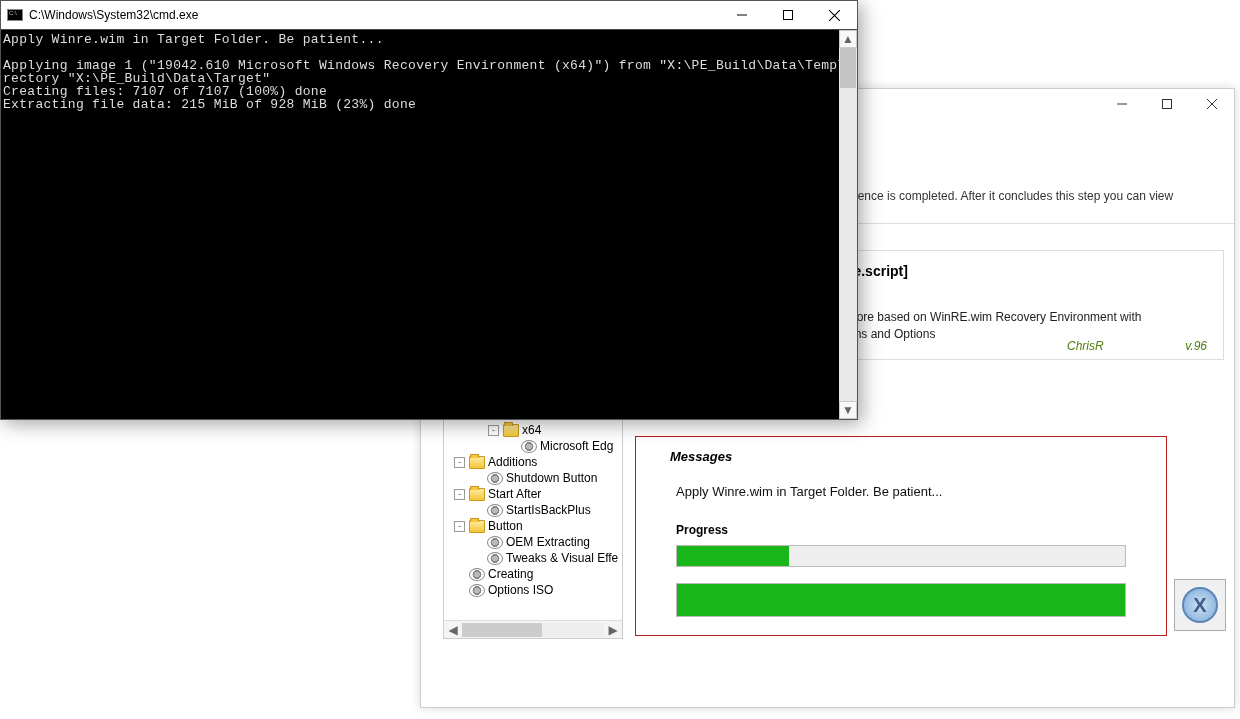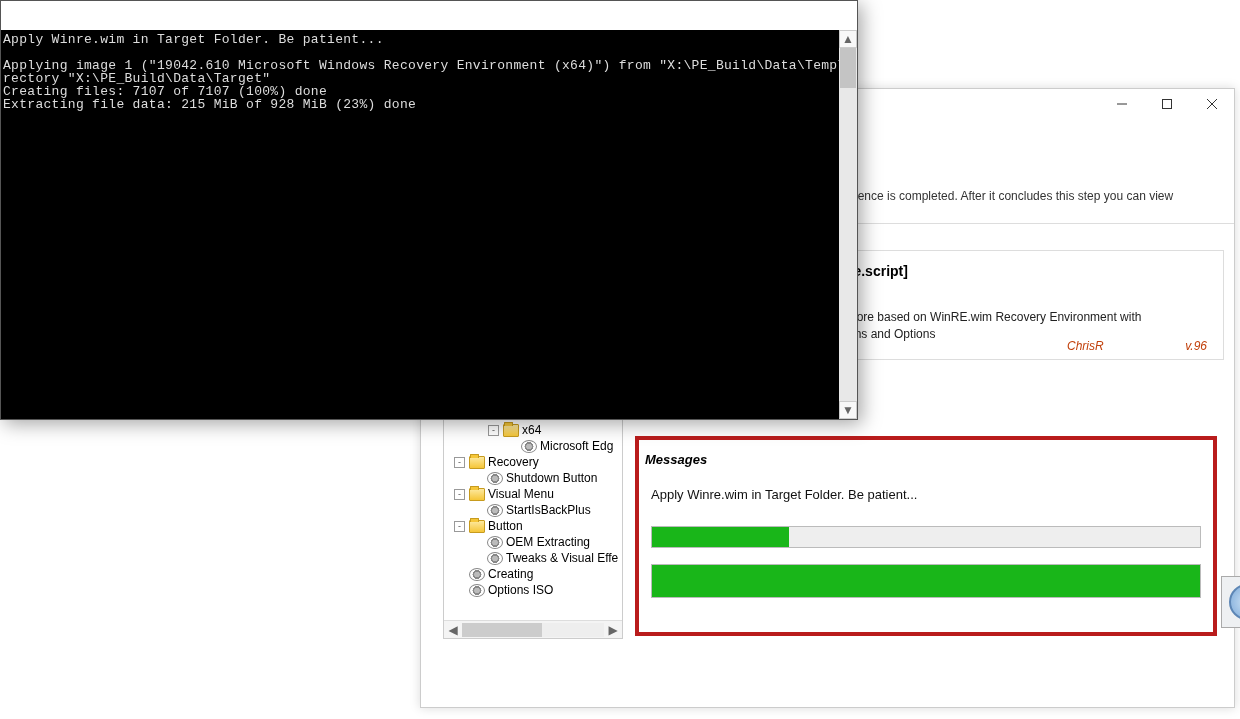--- a/index.html
+++ b/index.html
@@ -46,21 +46,21 @@
     margin: 26px 10px 0 210px;
     border: 1px solid #ddd;
     padding: 12px 16px 8px 216px;
     position: relative;
     min-height: 110px;
   }
   .bg-script-title { font-weight: bold; font-size: 14px; margin-bottom: 30px; }
   .bg-script-desc { font-size: 12px; line-height: 1.4; color:#222; }
   .bg-script-foot {
     display:flex; justify-content: space-between;
-    font-style: italic; color:#c2410c;
+    font-style: italic; color:#4d7c0f;
     position:absolute; right:16px; bottom:6px; width:140px;
   }
   .bg-script-foot span:first-child{ margin-right:40px;}
 
   
   .tree-pane {
     position:absolute;
     left: 22px;
     top: 330px;
     width: 180px;
@@ -96,25 +96,25 @@
   .folder { background: linear-gradient(#fde9a0,#f5c638); border:1px solid #c79b1e; border-radius:1px; position:relative;}
   .folder::before{content:"";position:absolute;left:0;top:-3px;width:7px;height:3px;background:#f5c638;border:1px solid #c79b1e;border-bottom:none;border-radius:1px 1px 0 0;}
   .gear { border-radius:50%; background:radial-gradient(circle,#bbb 30%,#888 31%,#888 50%,transparent 51%); border:1px solid #888;}
   .ind { display:inline-block; }
 
   
   .msg-panel {
     position:absolute;
     left: 214px;
     top: 347px;
-    width: 582px;
+    width: 532px;
     height: 200px;
-    border:4px solid #b91c1c;
+    border:1px solid #b91c1c;
     background:#fff;
-    padding: 12px 6px;
+    padding: 12px 34px;
   }
   .msg-title { font-weight:bold; font-style:italic; font-size:13px; margin-bottom:20px; }
   .msg-text { font-size:13px; color:#111; margin-bottom:24px; margin-left:6px;}
   .prog-title { font-weight:bold; font-size:12px; margin-left:6px; margin-bottom:8px;}
   .pbar {
     height:22px; border:1px solid #bbb; background:#eee; margin-left:6px; margin-right:6px;
     position:relative; margin-bottom:16px;
   }
   .pbar .fill { position:absolute; left:0; top:0; bottom:0; background:#19b619; }
   .pbar2 { height:34px; }
@@ -237,33 +237,33 @@
         <div class="tree-row">
           <span class="ind" style="width: 62px;"></span>
           <span class="tog empty"></span>
           <span class="ficon gear"></span>
           <span>Microsoft Edg</span>
         </div>
         <div class="tree-row">
           <span class="ind" style="width: 10px;"></span>
           <span class="tog">-</span>
           <span class="ficon folder"></span>
-          <span>Recovery</span>
+          <span>Additions</span>
         </div>
         <div class="tree-row">
           <span class="ind" style="width: 28px;"></span>
           <span class="tog empty"></span>
           <span class="ficon gear"></span>
           <span>Shutdown Button</span>
         </div>
         <div class="tree-row">
           <span class="ind" style="width: 10px;"></span>
           <span class="tog">-</span>
           <span class="ficon folder"></span>
-          <span>Visual Menu</span>
+          <span>Start After</span>
         </div>
         <div class="tree-row">
           <span class="ind" style="width: 28px;"></span>
           <span class="tog empty"></span>
           <span class="ficon gear"></span>
           <span>StartIsBackPlus</span>
         </div>
         <div class="tree-row">
           <span class="ind" style="width: 10px;"></span>
           <span class="tog">-</span>
@@ -300,33 +300,55 @@
       <div class="track">
           <div class="thumb"></div>
         </div>
       <div class="arrow">▶</div>
     </div>
   </div>
 
   <div class="msg-panel">
     <div class="msg-title">Messages</div>
     <div class="msg-text">Apply Winre.wim in Target Folder. Be patient...</div>
+    <div class="prog-title">Progress</div>
     <div class="pbar">
       <div class="fill" id="pbar1-fill" style="width: 25%;"></div>
     </div>
     <div class="pbar pbar2">
       <div class="fill" id="pbar2-fill" style="width: 100%;"></div>
     </div>
     <div class="cancel-btn">
       <div class="circ">X</div>
     </div>
   </div>
 </div>
 
 <div class="cmd-window">
+  <div class="cmd-titlebar">
+    <div class="cmd-icon"></div>
+    <div class="cmd-title">C:\Windows\System32\cmd.exe</div>
+    <div class="cmd-winbtns">
+      <div class="winbtn">
+        <svg width="10" height="10" viewBox="0 0 10 10">
+            <path d="M0 5 H10" stroke="#000" stroke-width="1"></path>
+          </svg>
+      </div>
+      <div class="winbtn">
+        <svg width="10" height="10" viewBox="0 0 10 10">
+            <rect x="0.5" y="0.5" width="9" height="9" fill="none" stroke="#000"></rect>
+          </svg>
+      </div>
+      <div class="winbtn">
+        <svg width="11" height="11" viewBox="0 0 10 10">
+            <path d="M0 0 L10 10 M10 0 L0 10" stroke="#000" stroke-width="1"></path>
+          </svg>
+      </div>
+    </div>
+  </div>
   <div class="cmd-body" id="cmd-body">Apply Winre.wim in Target Folder. Be patient...
 
 Applying image 1 ("19042.610 Microsoft Windows Recovery Environment (x64)") from "X:\PE_Build\Data\Temp\Winre.wim" to di
 rectory "X:\PE_Build\Data\Target"
 Creating files: 7107 of 7107 (100%) done
 Extracting file data: 215 MiB of 928 MiB (23%) done</div>
   <div class="cmd-vscroll">
     <div class="arrow">▲</div>
     <div class="track">
         <div class="thumb"></div>

